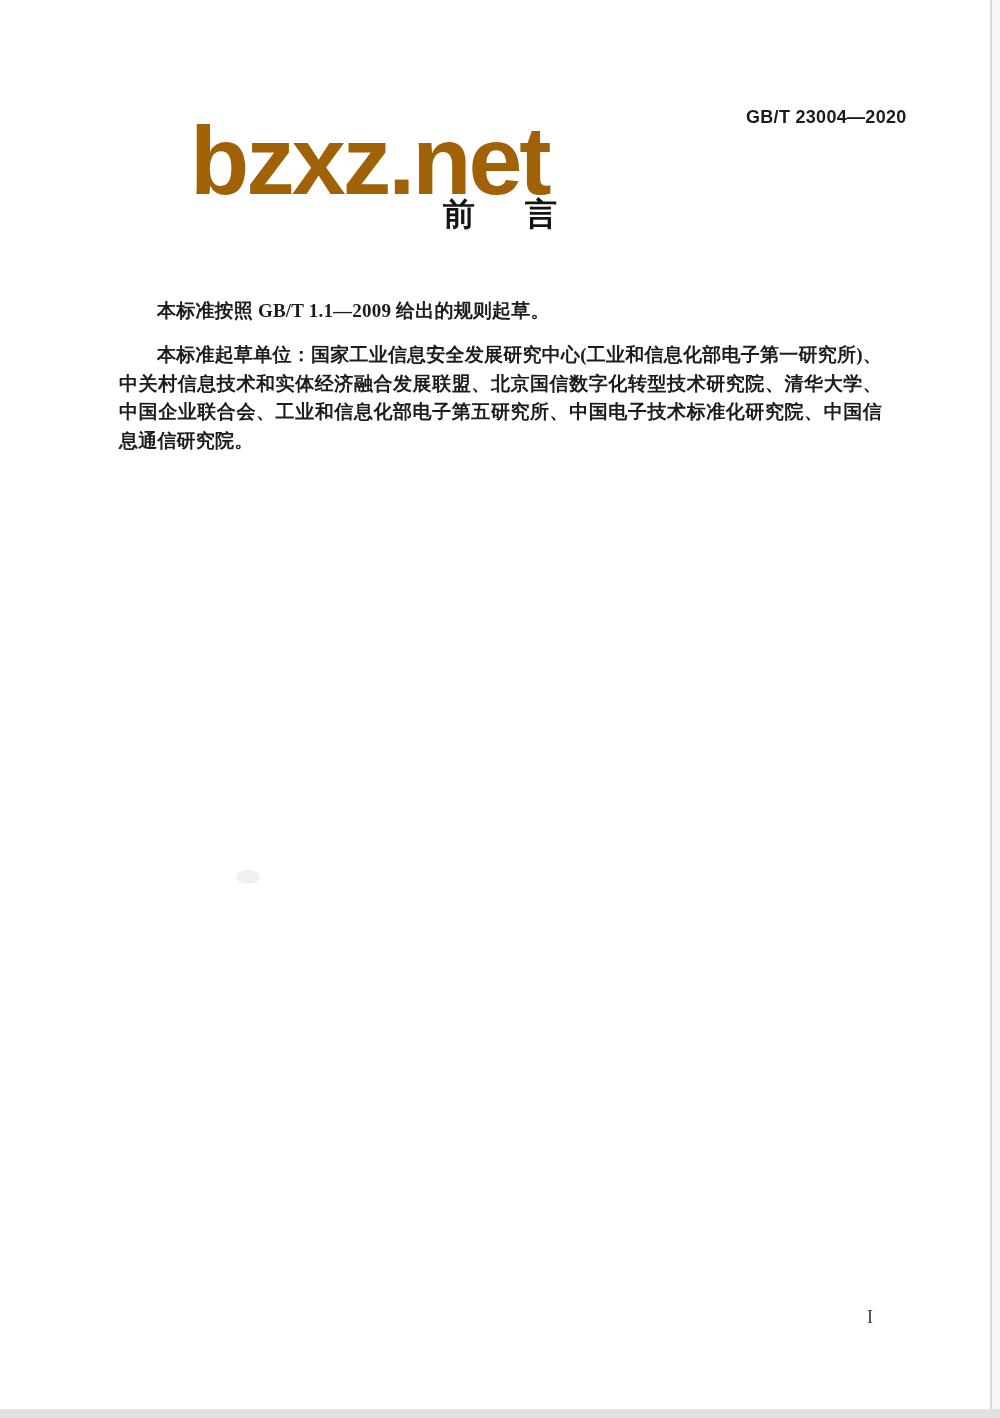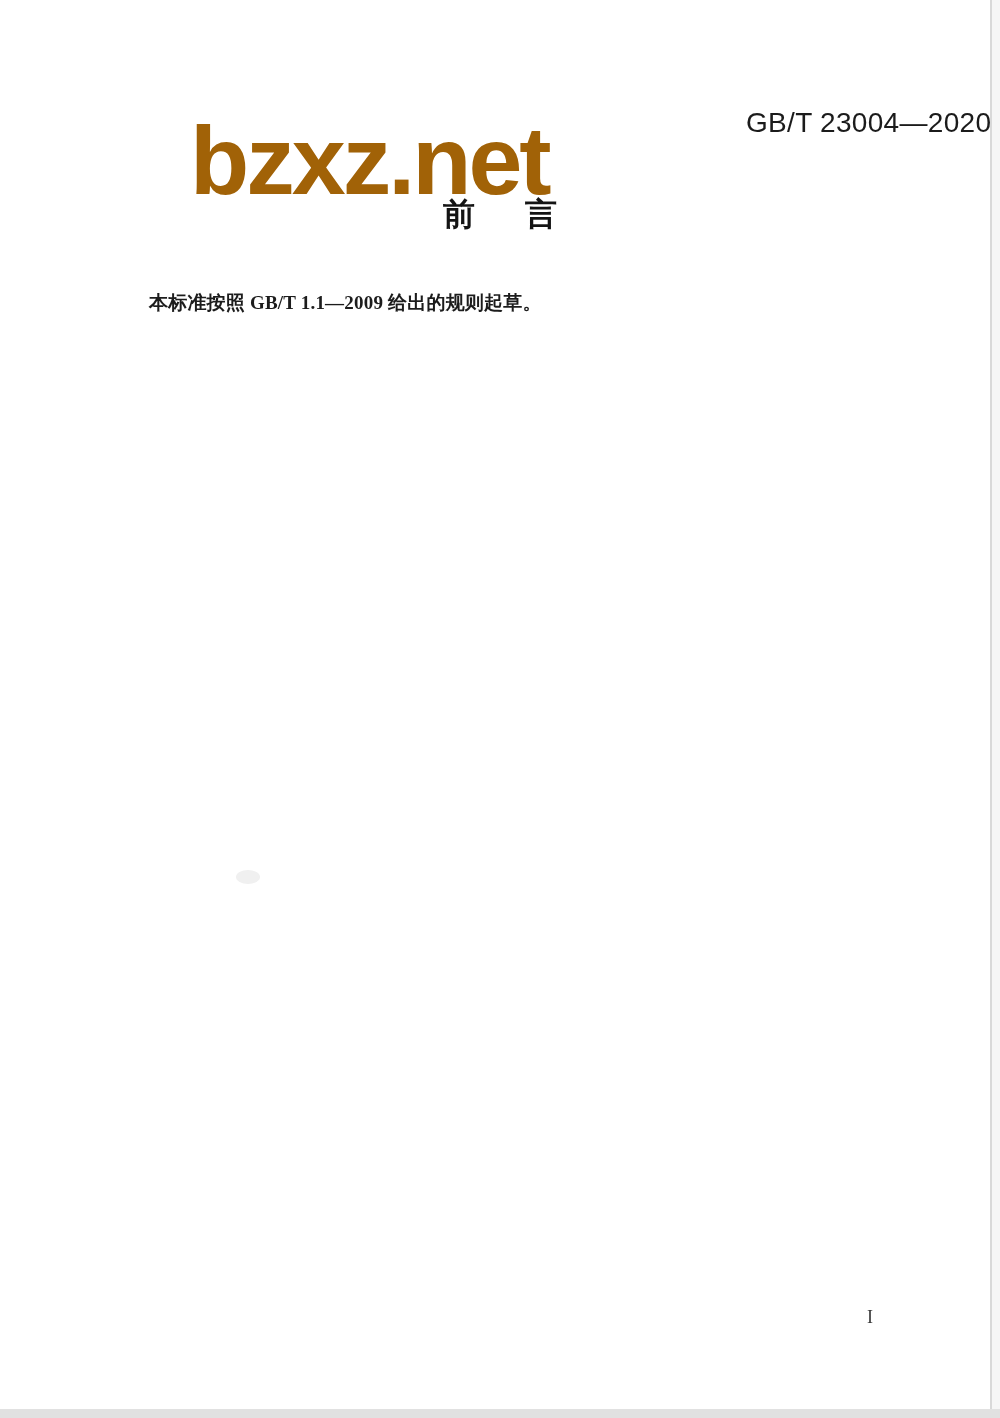--- a/index.html
+++ b/index.html
@@ -47,22 +47,22 @@
     letter-spacing: -3px;
     z-index: 1;
     user-select: none;
   }
 
   
   .header-code {
     position: absolute; top: 107px; left: 746px;
     width: 154px;
     font-family: "Liberation Sans", sans-serif;
-    font-weight: normal;
-    font-size: 28px;
+    font-weight: bold;
+    font-size: 18px;
     color: #1b1b1b;
     letter-spacing: 0.3px;
     white-space: nowrap;
     z-index: 3;
   }
 
   
   .doc-title {
     position: absolute; top: 193px; left: 0;
     width: 1000px;
@@ -77,21 +77,21 @@
   }
 
   
   .body-text {
     position: absolute; top: 281px; left: 103px;
     width: 795px;
     color: #1c1c1c;
     z-index: 3;
   }
   .body-text p {
-    margin: 8px;
+    margin: 16px;
     font-size: 19px;
     line-height: 28.4px;
     font-weight: 600;
     text-indent: 2em;
     text-align: justify;
     text-justify: inter-ideograph;
     letter-spacing: 0.2px;
   }
 
   
@@ -117,15 +117,16 @@
 
 <div class="header-code">GB/T 23004—2020</div>
 
 <div class="doc-title">
   <span>前</span>
   <span>言</span>
 </div>
 
 <div class="body-text">
   <p>本标准按照 GB/T 1.1—2009 给出的规则起草。</p>
+  <p>本标准起草单位：国家工业信息安全发展研究中心(工业和信息化部电子第一研究所)、中关村信息技术和实体经济融合发展联盟、北京国信数字化转型技术研究院、清华大学、中国企业联合会、工业和信息化部电子第五研究所、中国电子技术标准化研究院、中国信息通信研究院。</p>
 </div>
 
 <div class="page-number">I</div>
 
 </body></html>

